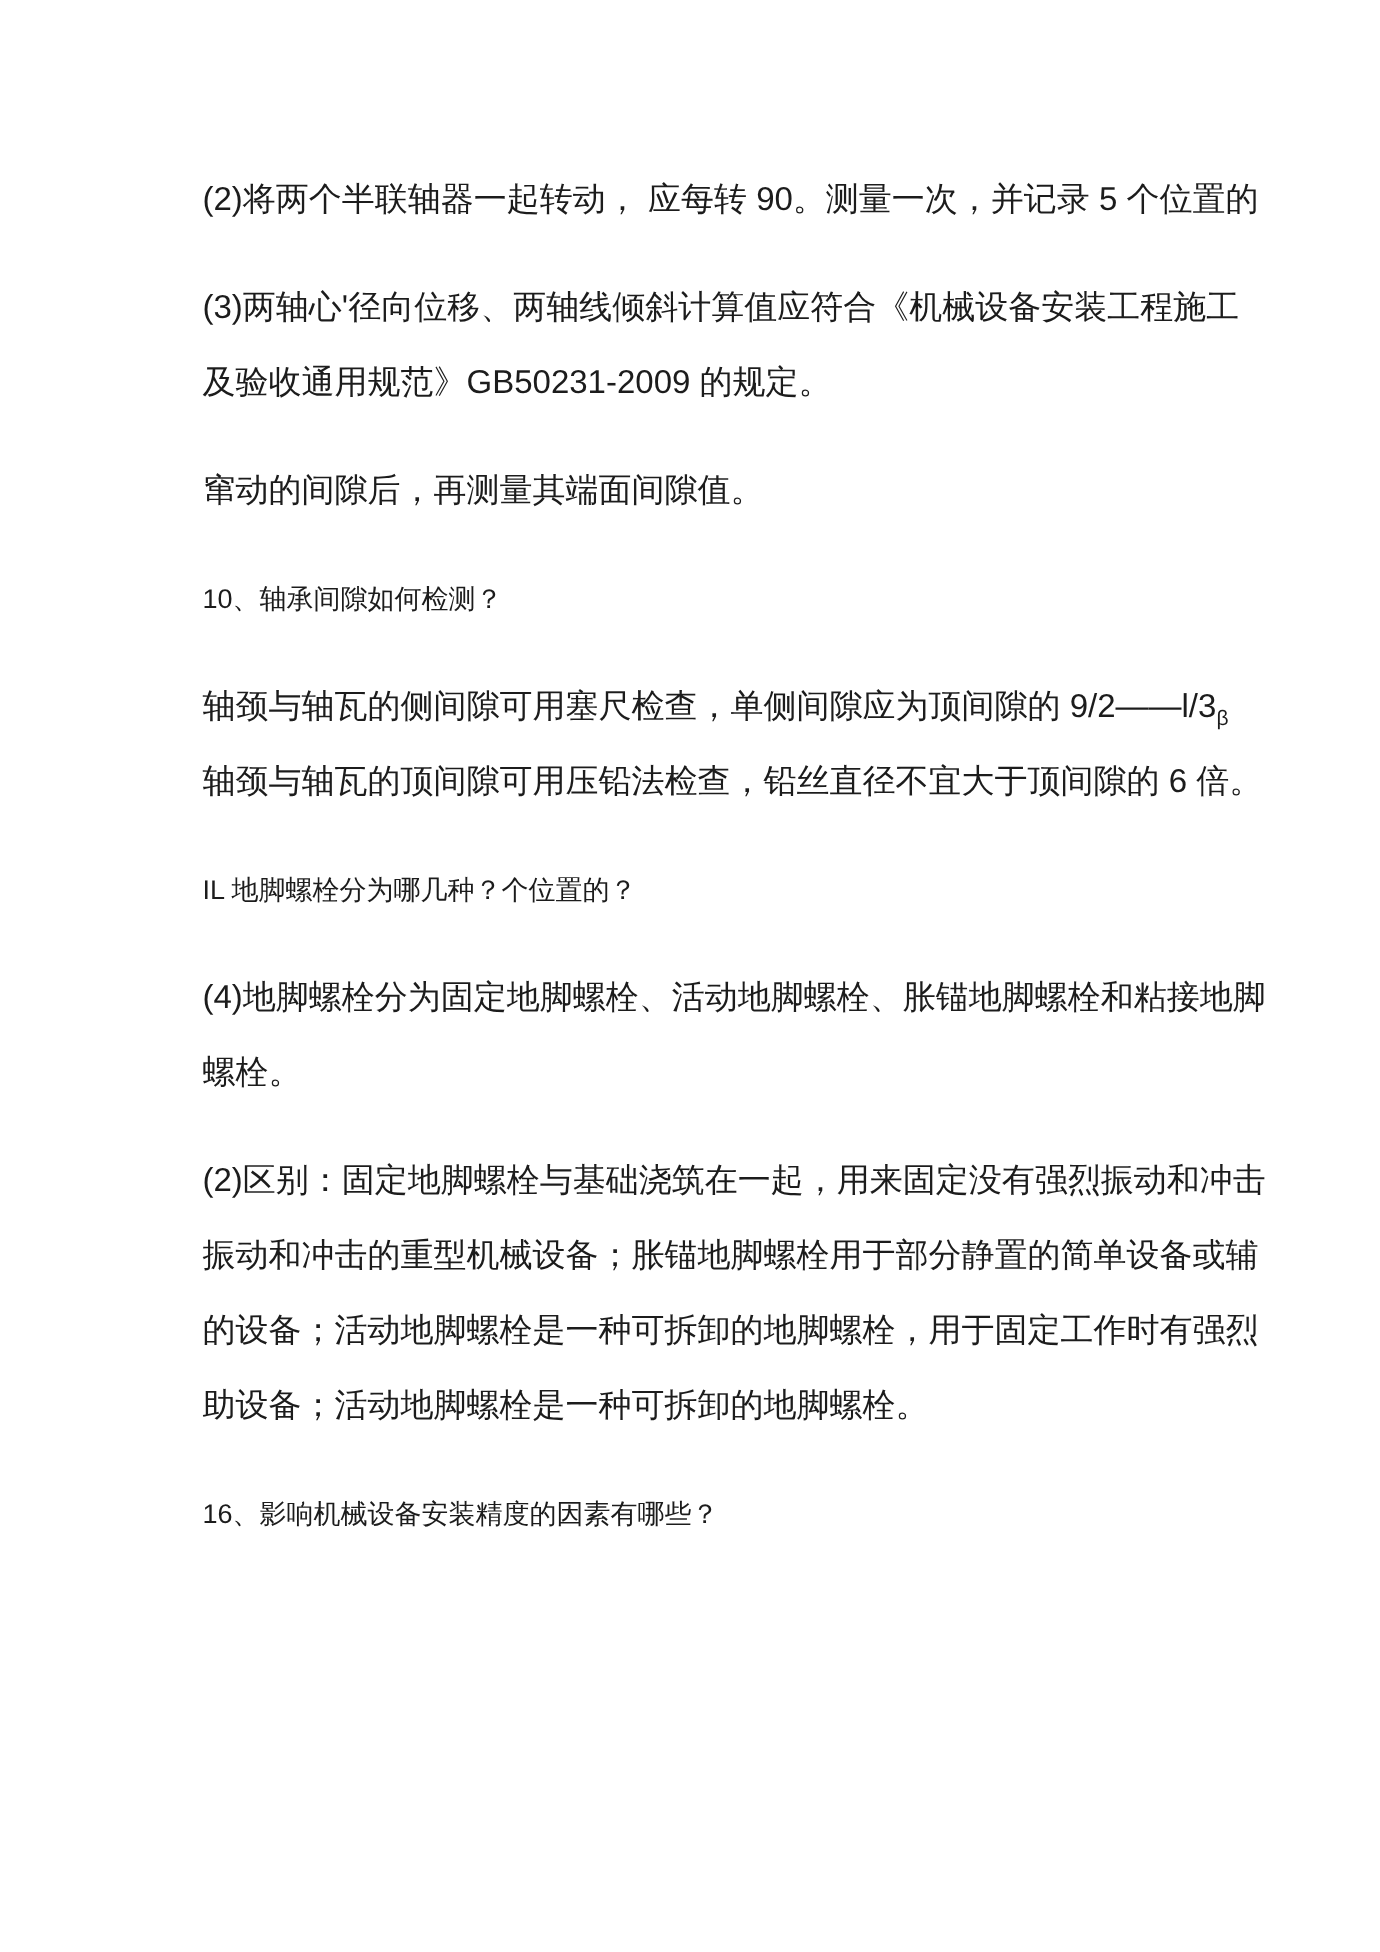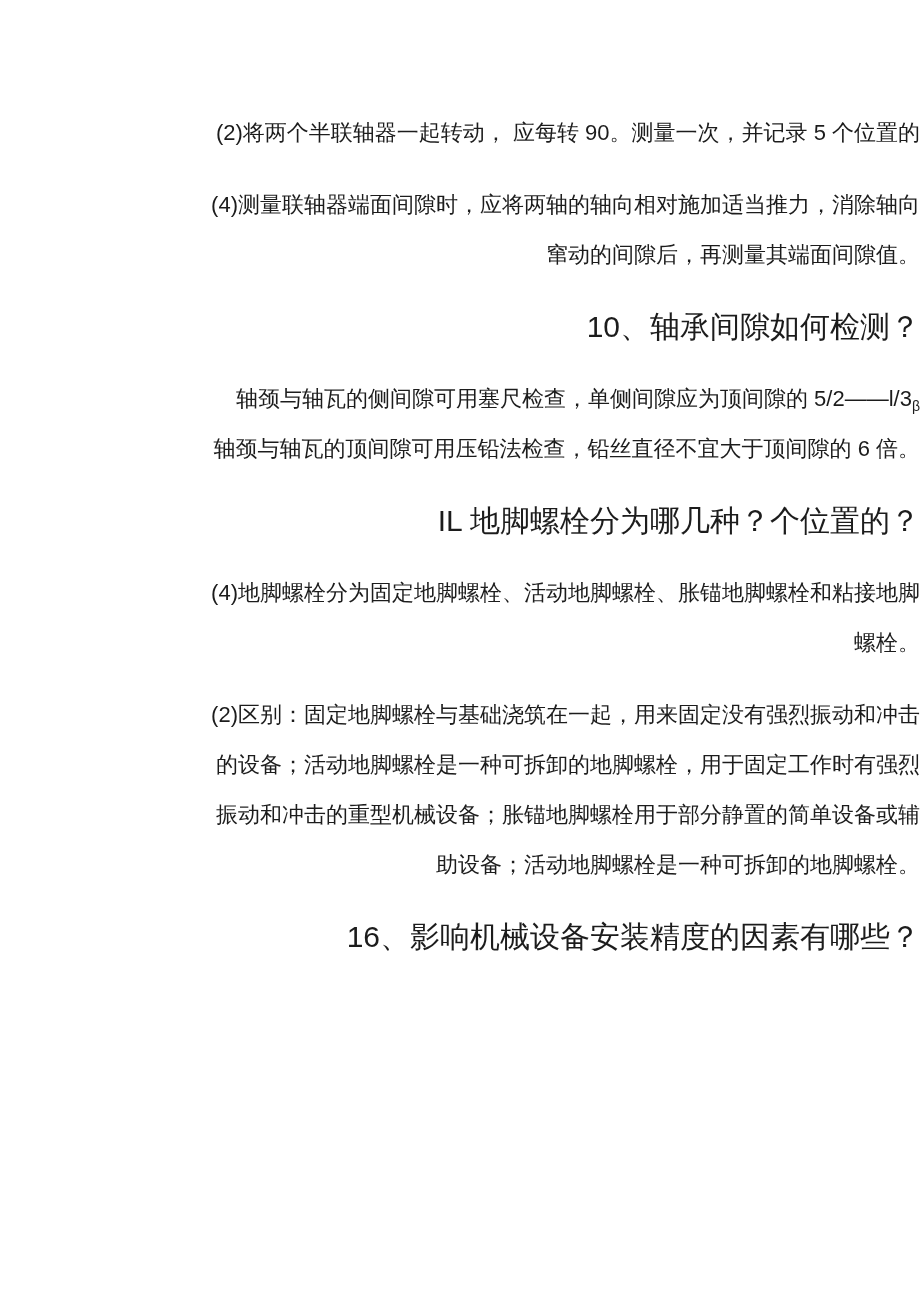--- a/index.html
+++ b/index.html
@@ -8,21 +8,20 @@
     background: #ffffff;
   }
   .page {
     position: relative;
     width: 920px;
     height: 1301px;
     background: #ffffff;
     overflow: hidden;
     font-family: "Liberation Sans", "DejaVu Sans", sans-serif;
     color: #1c1c1c;
-    text-align: right;
   }
   .text-block {
     position: absolute;
     top: 0;
     left: 0;
     width: 920px;
     padding: 108px 0 0 135px;
     box-sizing: border-box;
   }
   .para {
@@ -30,67 +29,69 @@
   }
   .line {
     display: block;
     height: 50px;
     line-height: 50px;
     font-size: 22px;
     white-space: nowrap;
     letter-spacing: 0px;
   }
   .heading-line {
-    font-size: 30px;
-    margin-left: 24px;
+    font-size: 18px;
   }
   sub.beta {
     font-size: 14px;
     vertical-align: sub;
     line-height: 0;
   }
 </style>
 </head>
 <body>
 
 <div class="page">
   <div class="text-block">
 
     <div class="para">
       <span class="line">(2)将两个半联轴器一起转动， 应每转 90。测量一次，并记录 5 个位置的</span>
     </div>
 
+    <div class="para">
+      <span class="line">(3)两轴心'径向位移、两轴线倾斜计算值应符合《机械设备安装工程施工</span>
+      <span class="line">及验收通用规范》GB50231-2009 的规定。</span>
+    </div>
 
     <div class="para">
-      <span class="line">(4)测量联轴器端面间隙时，应将两轴的轴向相对施加适当推力，消除轴向</span>
       <span class="line">窜动的间隙后，再测量其端面间隙值。</span>
     </div>
 
     <div class="para">
       <span class="line heading-line">10、轴承间隙如何检测？</span>
     </div>
 
     <div class="para">
-      <span class="line"><span>轴颈与轴瓦的侧间隙可用塞尺检查，单侧间隙应为顶间隙的 5/2——l/3</span><sub class="beta">β</sub></span>
+      <span class="line"><span>轴颈与轴瓦的侧间隙可用塞尺检查，单侧间隙应为顶间隙的 9/2——l/3</span><sub class="beta">β</sub></span>
       <span class="line">轴颈与轴瓦的顶间隙可用压铅法检查，铅丝直径不宜大于顶间隙的 6 倍。</span>
     </div>
 
     <div class="para">
       <span class="line heading-line">IL 地脚螺栓分为哪几种？个位置的？</span>
     </div>
 
     <div class="para">
       <span class="line">(4)地脚螺栓分为固定地脚螺栓、活动地脚螺栓、胀锚地脚螺栓和粘接地脚</span>
       <span class="line">螺栓。</span>
     </div>
 
     <div class="para">
       <span class="line">(2)区别：固定地脚螺栓与基础浇筑在一起，用来固定没有强烈振动和冲击</span>
+      <span class="line">振动和冲击的重型机械设备；胀锚地脚螺栓用于部分静置的简单设备或辅</span>
       <span class="line">的设备；活动地脚螺栓是一种可拆卸的地脚螺栓，用于固定工作时有强烈</span>
-      <span class="line">振动和冲击的重型机械设备；胀锚地脚螺栓用于部分静置的简单设备或辅</span>
       <span class="line">助设备；活动地脚螺栓是一种可拆卸的地脚螺栓。</span>
     </div>
 
     <div class="para">
       <span class="line heading-line">16、影响机械设备安装精度的因素有哪些？</span>
     </div>
 
   </div>
 </div>
 

